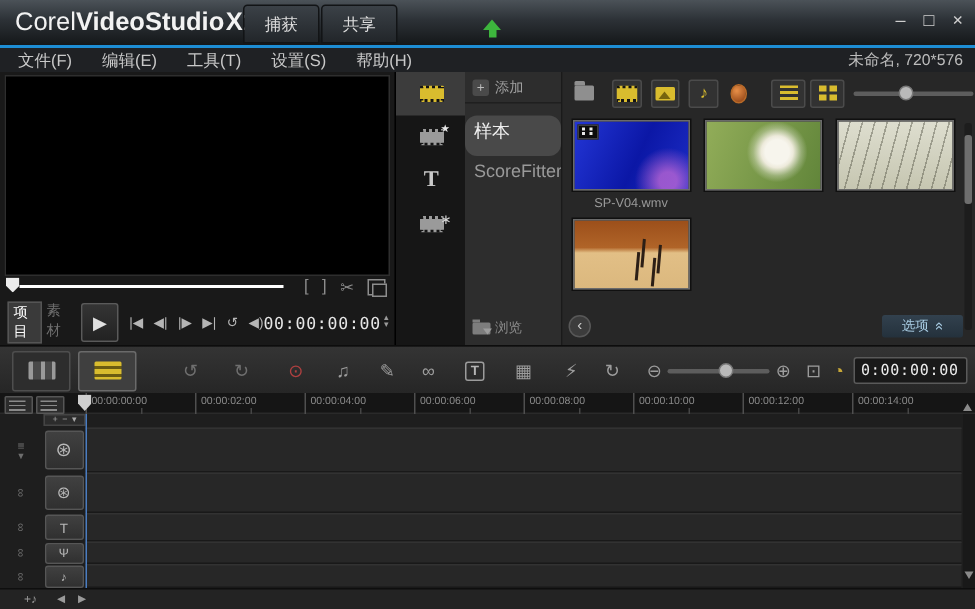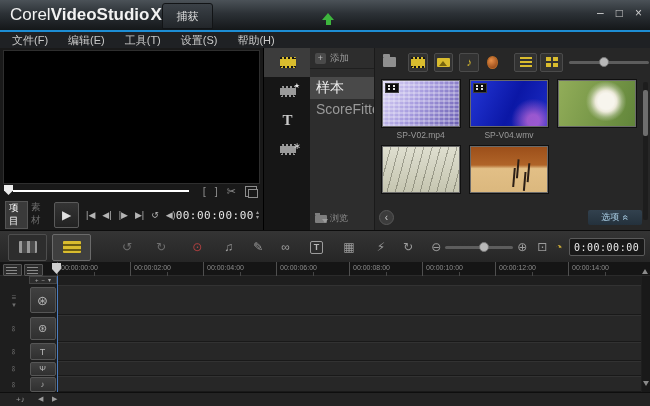--- a/index.html
+++ b/index.html
@@ -55,21 +55,21 @@
   .cat .star{position:absolute;right:11px;top:5px;font-size:7px;color:#e8e8e8;}
   .abbox{border:1px solid #9a9a9a;border-radius:2px;font-size:8px;font-weight:bold;color:#c5c5c5;padding:1px 2px;}
   .catT{font-family:"Liberation Serif","DejaVu Serif",serif;font-size:15px;font-weight:bold;color:#c9c9c9;}
   .catfx{font-style:italic;font-weight:bold;font-size:12px;color:#c9c9c9;}
   .gstar{position:absolute;right:10px;top:6px;font-size:9px;color:#d5d5d5;}
   
   .navpanel{position:absolute;left:310px;top:0;width:65px;height:182px;background:#2d2d2d;border-right:1px solid #1a1a1a;box-sizing:border-box;}
   .addrow{height:20px;display:flex;align-items:center;gap:4px;padding-left:5px;border-bottom:1px solid #1f1f1f;}
   .plusbox{width:11px;height:11px;background:#4a4a4a;border-radius:2px;color:#bbb;font-size:9px;display:flex;align-items:center;justify-content:center;}
   .addlbl{font-size:9.5px;color:#9f9f9f;}
-  .navitem{font-size:14px;color:#999;padding:2px 0 2px 6px;white-space:nowrap;overflow:hidden;}
+  .navitem{font-size:12px;color:#999;padding:2px 0 8px 6px;white-space:nowrap;overflow:hidden;border-radius:8px;}
   .navitem.sel{background:#494949;color:#efefef;margin-top:8px;}
   .browserow{position:absolute;left:5px;bottom:5px;display:flex;align-items:center;gap:3px;color:#8a8a8a;font-size:9px;}
   .folddown{width:12px;height:8px;background:#7d7d7d;border-radius:1px;position:relative;}
   .folddown::before{content:"";position:absolute;top:-2px;left:0;width:5px;height:2px;background:#7d7d7d;}
   .folddown::after{content:"";position:absolute;right:-1px;bottom:-3px;border:3px solid transparent;border-top:4px solid #9d9d9d;}
   
   .gallery{position:absolute;left:375px;top:0;width:275px;height:182px;background:#272727;}
   .galtb{height:28px;display:flex;align-items:center;gap:6px;padding-left:8px;}
   .folder{width:16px;height:10px;background:#8f8f8f;border-radius:1px;position:relative;margin-right:6px;}
   .folder::before{content:"";position:absolute;top:-3px;left:0;width:7px;height:3px;background:#8f8f8f;border-radius:1px 1px 0 0;}
@@ -160,39 +160,41 @@
 <body>
 
 <div id="app">
 
   <div class="titlebar">
     <div class="brand">
       <span class="b1">Corel</span><span class="b2">VideoStudio</span><span class="b3">X10</span>
     </div>
     <div class="tabs">
       <div class="tab">捕获</div>
+      <div class="tab">共享</div>
     </div>
     <div class="uparrow">
         <div class="head"></div>
         <div class="stem"></div>
       </div>
     <div class="winbtns">
       <span>–</span>
       <span>□</span>
       <span>×</span>
     </div>
   </div>
   <div class="accent"></div>
 
   <div class="menubar">
     <span>文件(F)</span>
     <span>编辑(E)</span>
     <span>工具(T)</span>
     <span>设置(S)</span>
     <span>帮助(H)</span>
+    <span class="projinfo">未命名, 720*576</span>
   </div>
 
   <div class="main">
 
     <div class="preview">
       <div class="screen"></div>
       <div class="scrub">
         <div class="handle"></div>
         <div class="line"></div>
         <div class="trimicons">
@@ -276,26 +278,20 @@
           <span class="fbtn">
               <span class="gridic"></span>
             </span>
         </span>
         <span class="gslider">
             <span class="trk"></span>
             <span class="th"></span>
           </span>
       </div>
       <div class="thumbgrid">
-        <div class="cell">
-          <div class="thumb t1">
-              <span class="vbadge"></span>
-            </div>
-          <span class="fname">SP-V02.mp4</span>
-        </div>
         <div class="cell">
           <div class="thumb t3">
               <span class="vbadge"></span>
             </div>
           <span class="fname">SP-V04.wmv</span>
         </div>
         <div class="cell">
           <div class="thumb t4"></div>
           <span class="fname"></span>
         </div>

